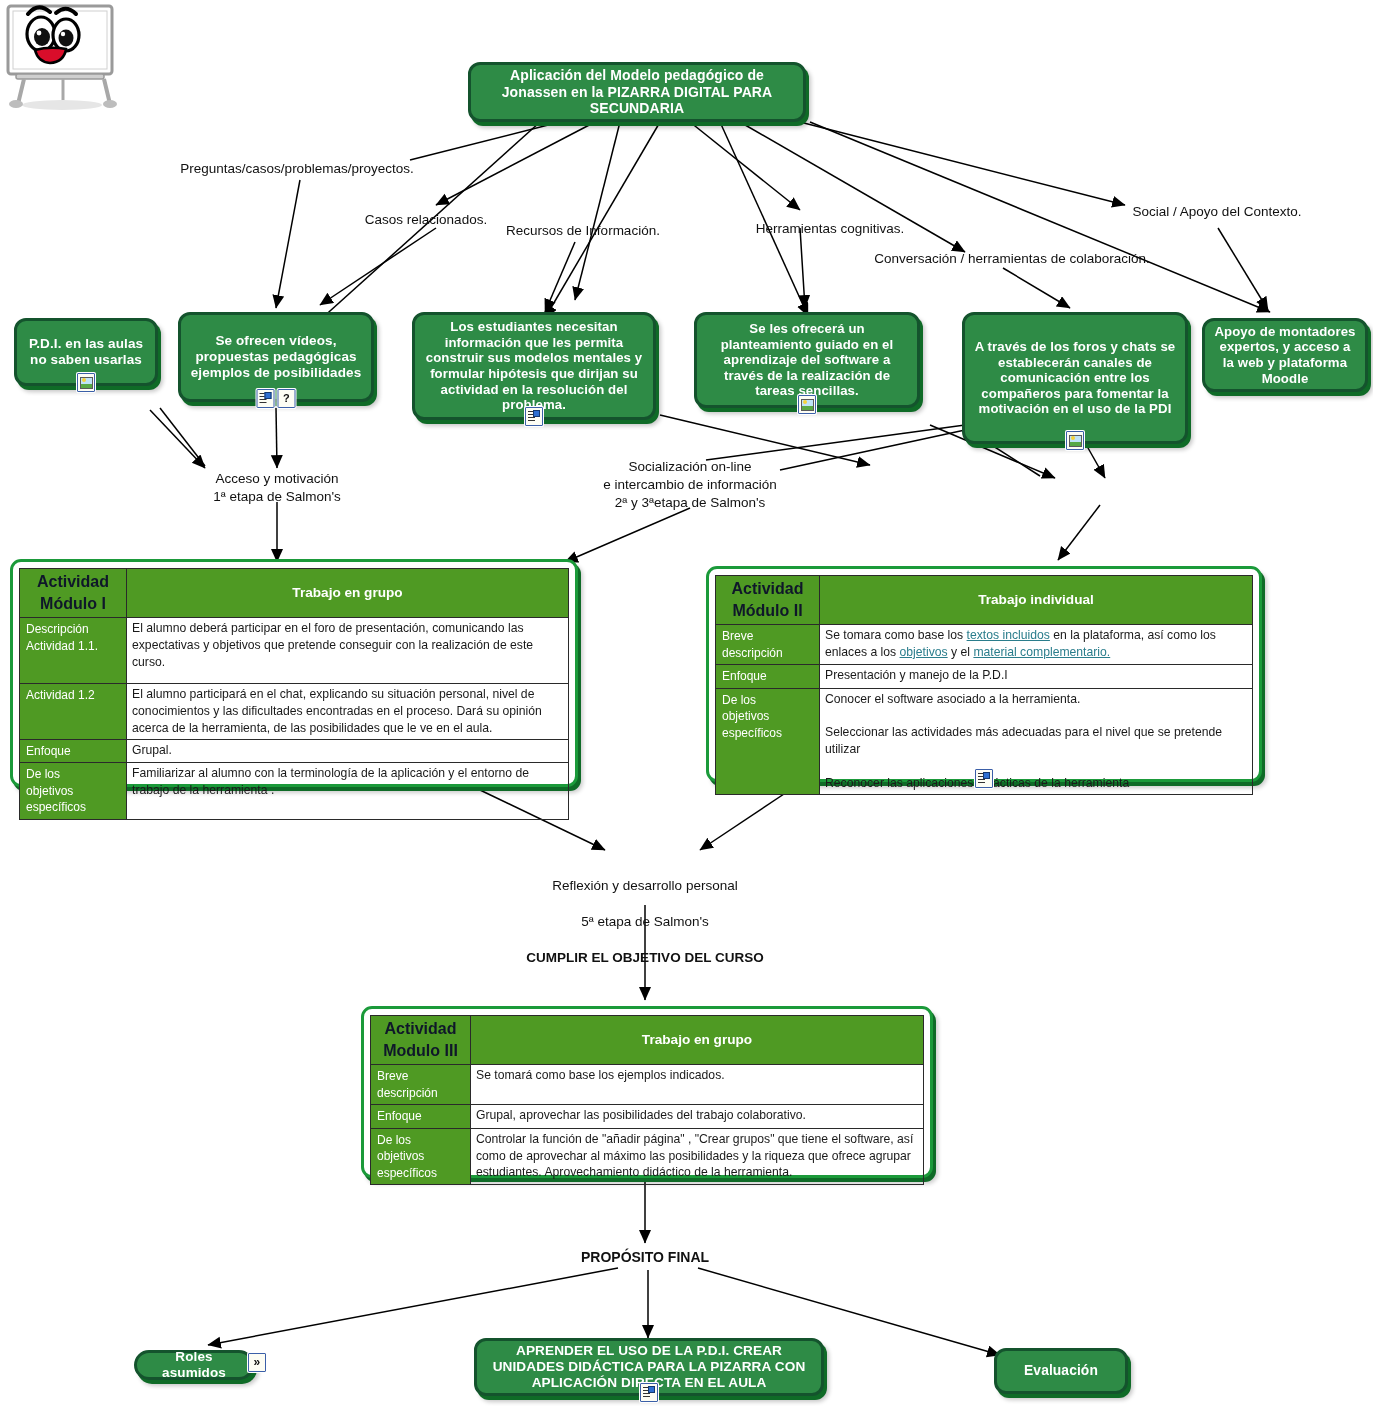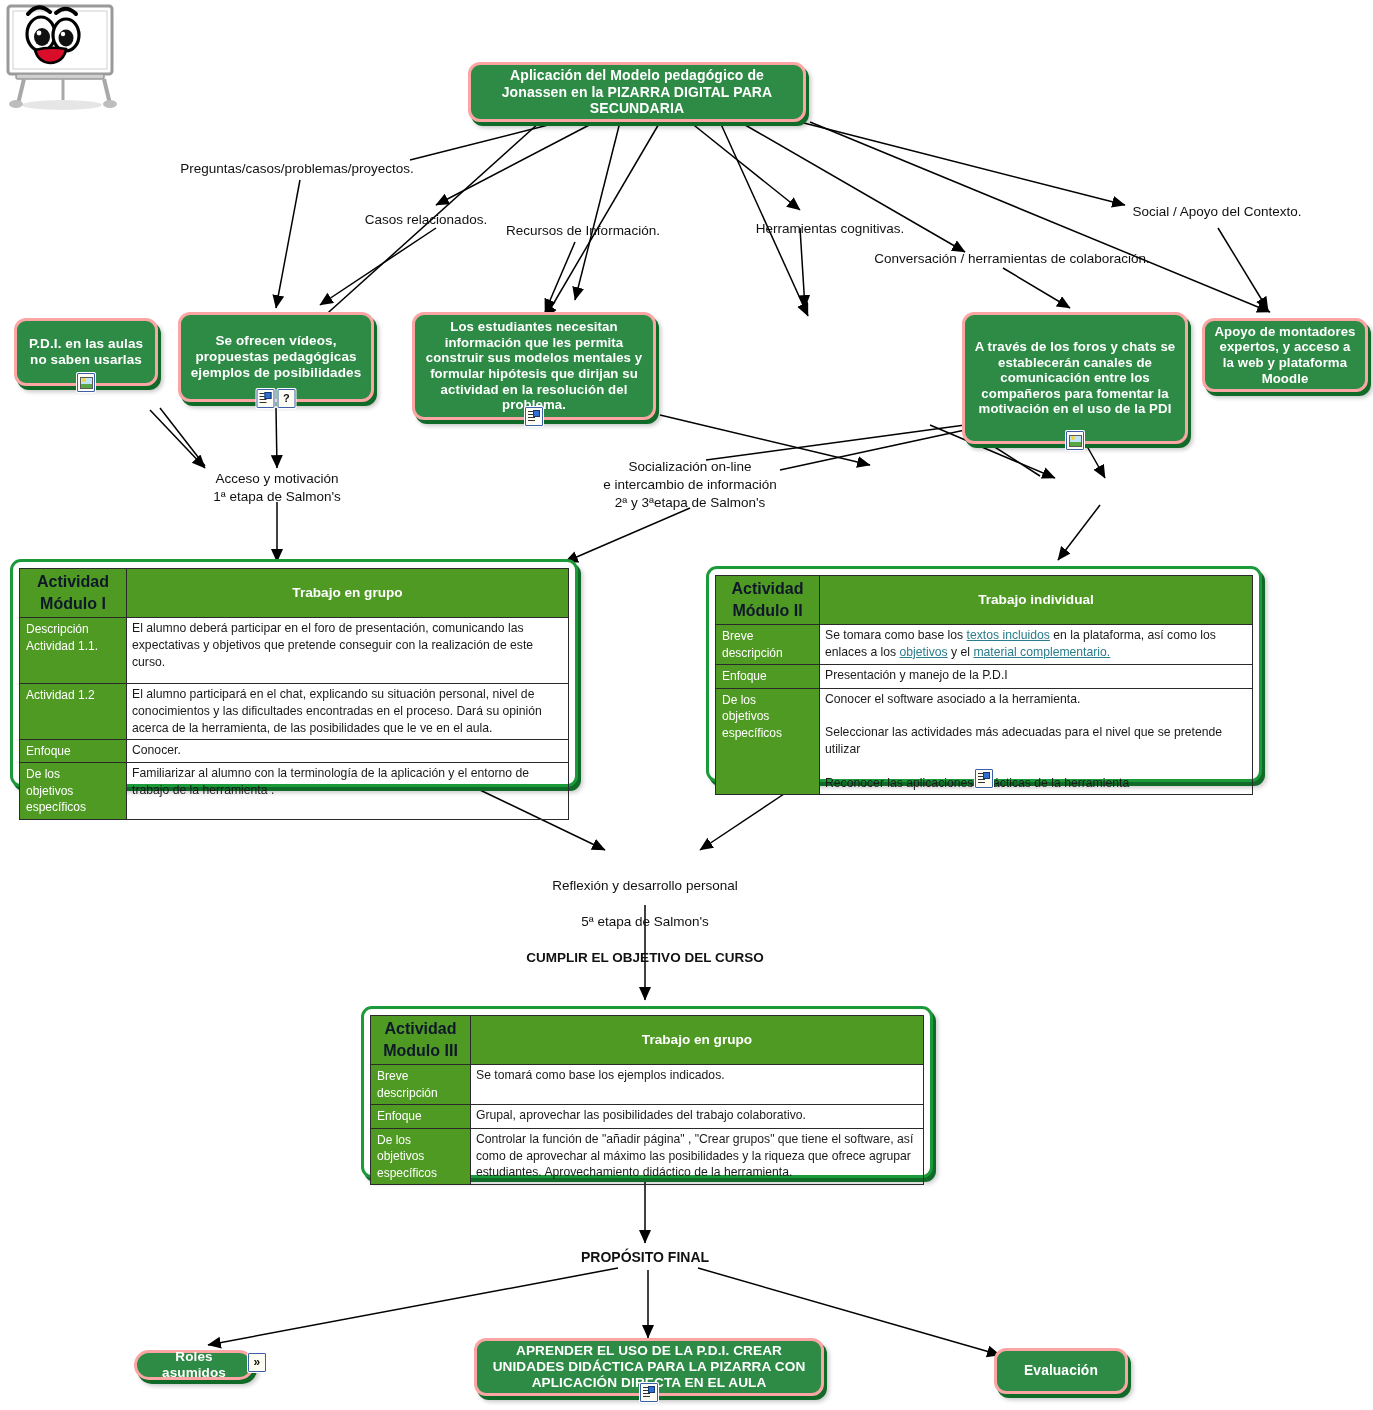--- a/index.html
+++ b/index.html
@@ -6,21 +6,21 @@
   body{width:1373px;height:1410px;position:relative;overflow:hidden;
        font-family:"Liberation Sans","DejaVu Sans",sans-serif;}
 
   #canvas{position:absolute;left:0;top:0;width:1373px;height:1410px;}
 
   svg#edges{position:absolute;left:0;top:0;width:1373px;height:1410px;pointer-events:none;}
 
   
   .node{position:absolute;box-sizing:border-box;
         background:#2e8b46;
-        border:3px solid #fca5a5;
+        border:3px solid #14532d;
         border-radius:12px;
         box-shadow:3px 4px 0 0 #0f6b27, 5px 6px 4px rgba(0,0,0,.22);
         color:#ffffff;font-weight:bold;text-align:center;
         display:flex;align-items:center;justify-content:center;
         line-height:1.18;letter-spacing:.1px;}
   .node .ntext{display:block;padding:6px 9px;width:100%;}
 
   
   .ricons{position:absolute;bottom:-9px;left:50%;transform:translateX(-50%);
           display:flex;gap:3px;}
@@ -182,20 +182,30 @@
 información que les permita
 construir sus modelos mentales
 y formular hipótesis que dirijan
 su actividad en la resolución
 del problema.</span>
     <span class="ricons">
       <span class="ricon doc"></span>
     </span>
   </div>
 
+  <div class="node" style="left:694px;top:312px;width:226px;height:96px;font-size:13.2px;">
+    <span class="ntext">Se les ofrecerá
+un planteamiento guiado
+en el aprendizaje del software
+a través de la realización
+de tareas sencillas.</span>
+    <span class="ricons">
+      <span class="ricon img"></span>
+    </span>
+  </div>
 
   <div class="node" style="left:962px;top:312px;width:226px;height:132px;font-size:13.2px;">
     <span class="ntext">A través de los foros y chats
 se establecerán canales de
 comunicación
 entre los compañeros
 para fomentar la motivación
 en el uso de la PDI</span>
     <span class="ricons">
       <span class="ricon img"></span>
@@ -231,21 +241,21 @@
         <td class="lab" style="white-space:pre-line;">Descripción
 Actividad 1.1.</td>
         <td>El alumno deberá participar en el foro de presentación, comunicando las expectativas y objetivos que pretende conseguir con la realización de este curso.</td>
       </tr>
       <tr style="height:52px;">
         <td class="lab" style="white-space:pre-line;">Actividad 1.2</td>
         <td>El alumno participará en el chat, explicando su situación personal, nivel de conocimientos y las dificultades encontradas en el proceso. Dará su opinión acerca de la herramienta, de las posibilidades que le ve en el aula.</td>
       </tr>
       <tr style="height:18px;">
         <td class="lab" style="white-space:pre-line;">Enfoque</td>
-        <td>Conocer.</td>
+        <td>Grupal.</td>
       </tr>
       <tr>
         <td class="lab" style="white-space:pre-line;">De los
 objetivos
 específicos</td>
         <td>Familiarizar al alumno con la terminología de la aplicación y el entorno de trabajo de la  herramienta .</td>
       </tr>
     </tbody>
       </table>
   </div>

